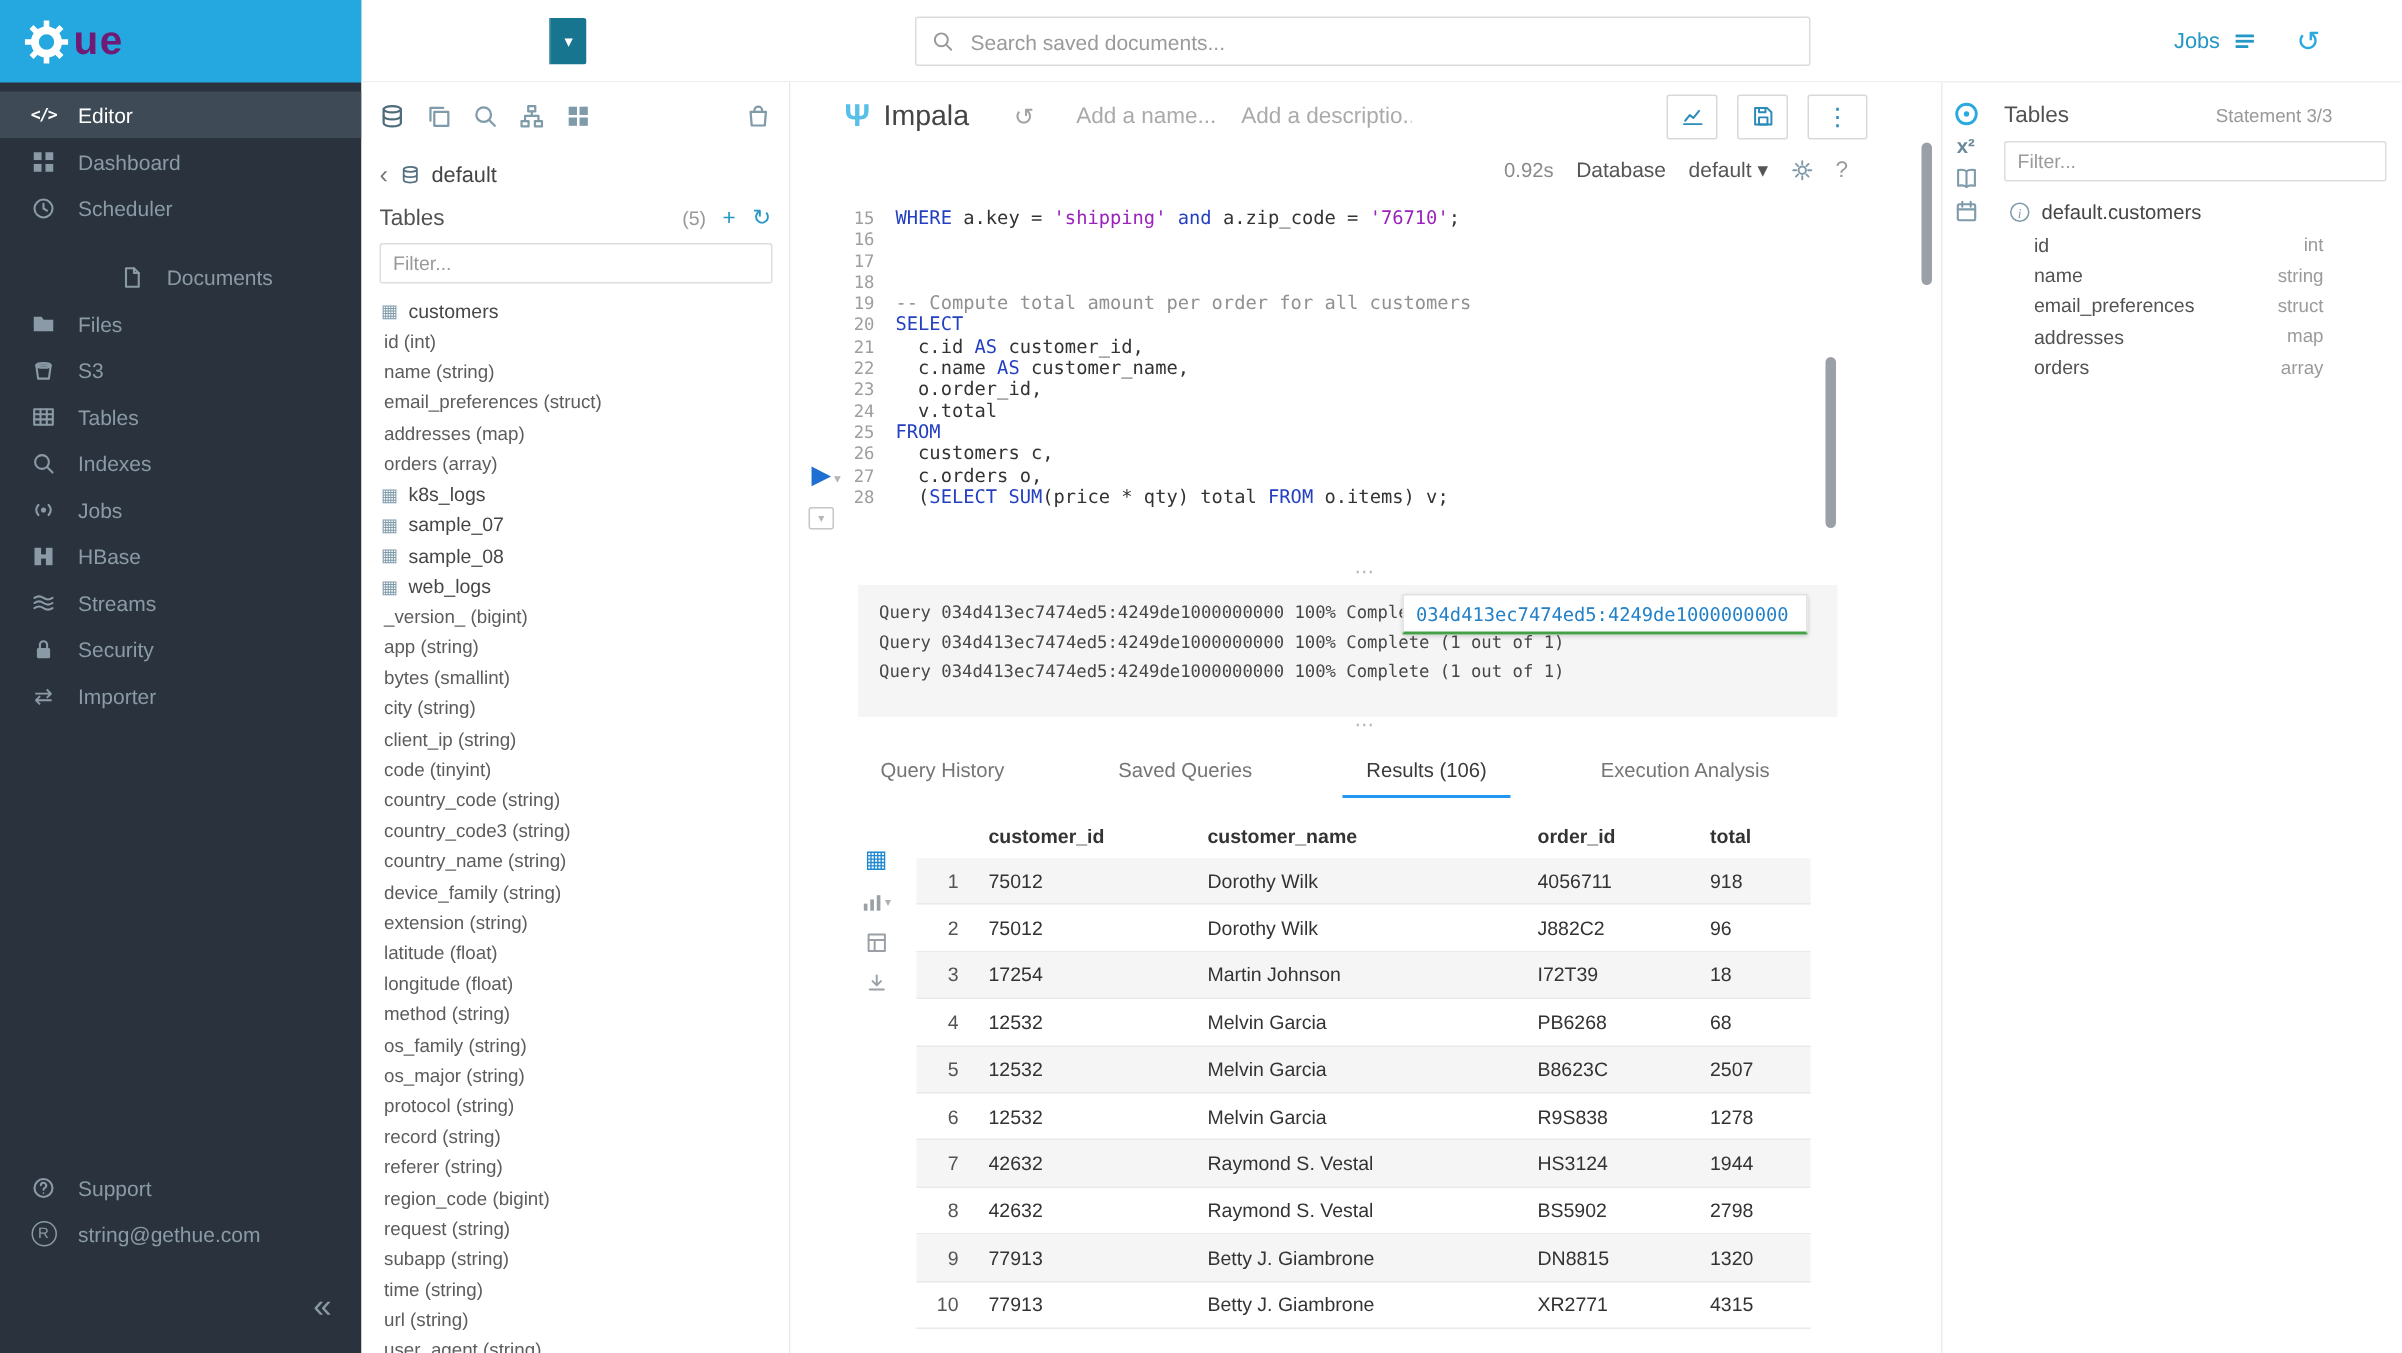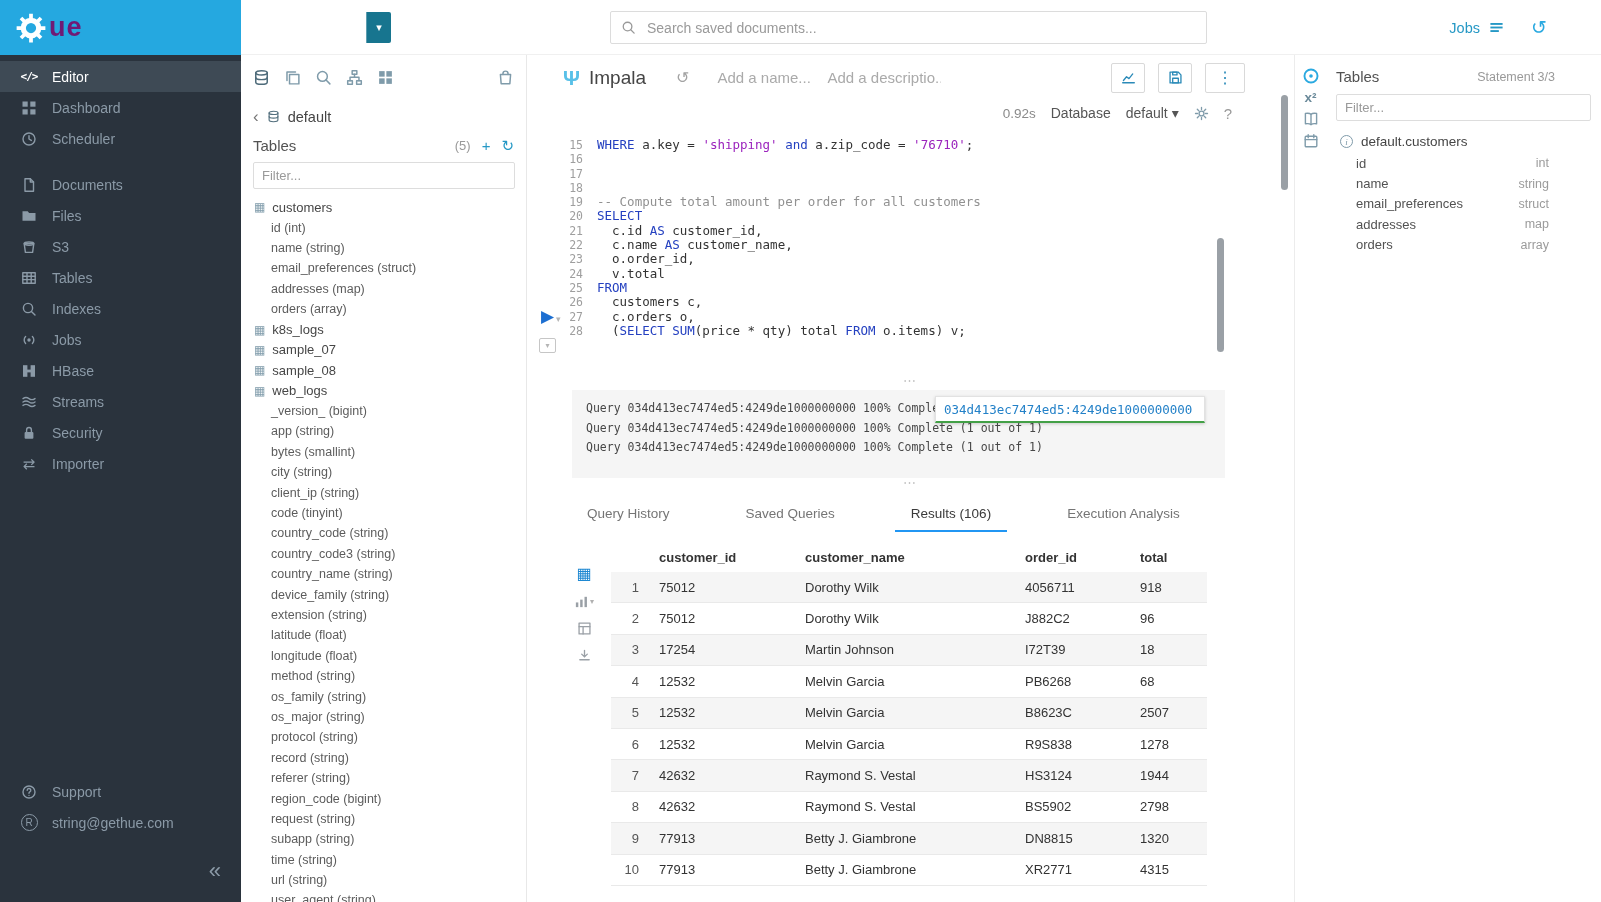--- a/index.html
+++ b/index.html
@@ -9,21 +9,21 @@
   svg{display:block;}
 
   
   .sidebar{position:absolute;left:0;top:0;width:241px;height:902px;background:#2a333d;}
   .logo{height:55px;background:#25a8e0;display:flex;align-items:center;padding-left:16px;gap:3px;}
   .logo-text{color:#701a75;font-size:27px;font-weight:bold;letter-spacing:1px;}
   .side-nav{margin-top:6px;}
   .side-item{height:31px;display:flex;align-items:center;padding-left:20px;gap:14px;
              color:#8b9aa7;font-size:14px;cursor:pointer;}
   .side-item.active{background:#3e4a55;color:#fff;}
-  .side-item.gap{margin-top:15px;}
+  .side-item.gap{margin-top:15px;justify-content:center;}
   .side-icon{width:18px;height:16px;display:flex;align-items:center;justify-content:center;font-size:16px;}
   .sidebar-bottom{position:absolute;left:0;right:0;bottom:64px;}
   .avatar{width:17px;height:17px;border:1px solid #8b9aa7;border-radius:50%;font-size:10px;
           display:flex;align-items:center;justify-content:center;}
   .collapse-btn{position:absolute;bottom:18px;right:20px;color:#8b9aa7;font-size:22px;cursor:pointer;}
 
   
   .topbar{position:absolute;left:241px;top:0;width:1360px;height:55px;background:#fff;
           border-bottom:1px solid #f0f0f0;}
   .query-split{position:absolute;left:55px;top:12px;height:31px;display:flex;cursor:pointer;
@@ -55,21 +55,21 @@
   .assist-tables-hdr{display:flex;align-items:center;padding:8px 12px 5px;font-size:15px;color:#525252;}
   .assist-tables-hdr .count{margin-left:auto;color:#999;font-size:13px;}
   .assist-tables-hdr .hicon{color:#2598c5;font-size:15px;margin-left:11px;cursor:pointer;line-height:1;}
   .assist-filter{margin:3px 12px 4px;width:262px;height:27px;border:1px solid #ddd;border-radius:2px;
                  padding:0 8px;font-size:13px;font-family:inherit;color:#444;outline:none;}
   .assist-filter::placeholder{color:#9a9a9a;}
   .assist-list{margin-top:4px;}
   .tree-row{height:20.4px;display:flex;align-items:center;padding-left:13px;font-size:13px;
             color:#464646;cursor:pointer;white-space:nowrap;}
   .tree-row .tree-icon{color:#7f9baa;margin-right:7px;font-size:12px;line-height:1;}
-  .tree-row.col{padding-left:30px;color:#5c5c5c;font-size:12.5px;}
+  .tree-row.col{padding-left:15px;color:#5c5c5c;font-size:12.5px;}
 
   
   .main{position:absolute;left:527px;top:55px;width:767px;height:847px;background:#fff;overflow:hidden;}
   .editor-header{height:45px;display:flex;align-items:center;padding:0 0 0 36px;}
   .engine-icon{color:#58c0e8;font-size:21px;font-weight:bold;}
   .engine-name{font-size:19px;color:#454545;margin-left:9px;}
   .hdr-history{color:#a3a3a3;font-size:16px;margin-left:30px;cursor:pointer;}
   .name-input{border:none;outline:none;font-size:15px;font-family:inherit;margin-left:26px;width:100px;color:#444;}
   .desc-input{border:none;outline:none;font-size:15px;font-family:inherit;margin-left:10px;width:118px;color:#444;}
   .name-input::placeholder,.desc-input::placeholder{color:#aaa;}

